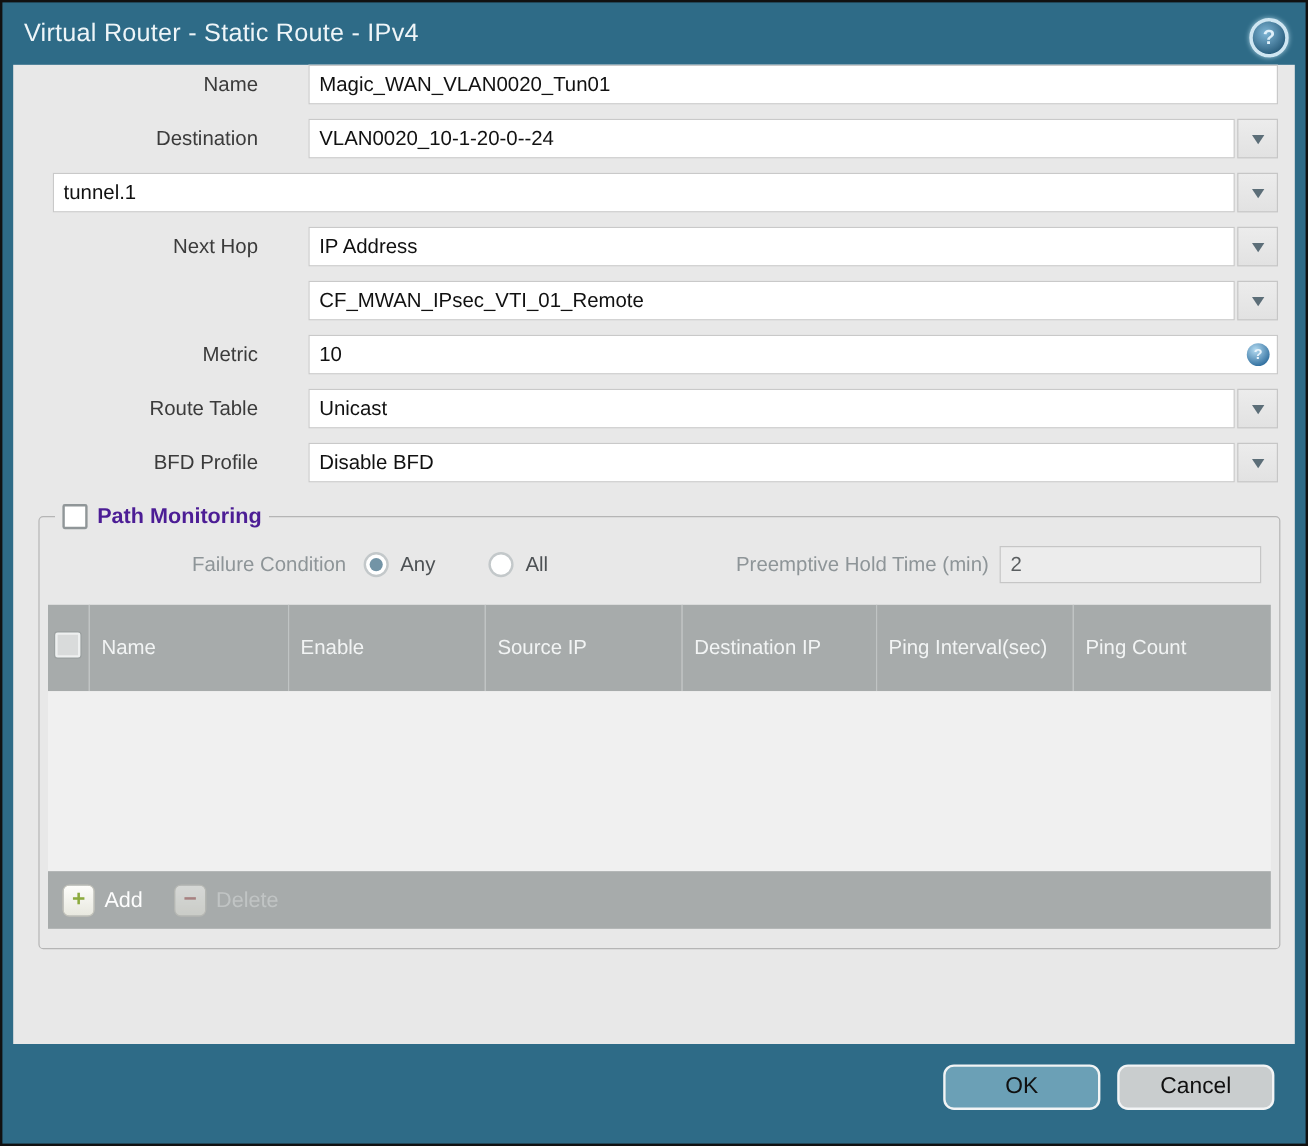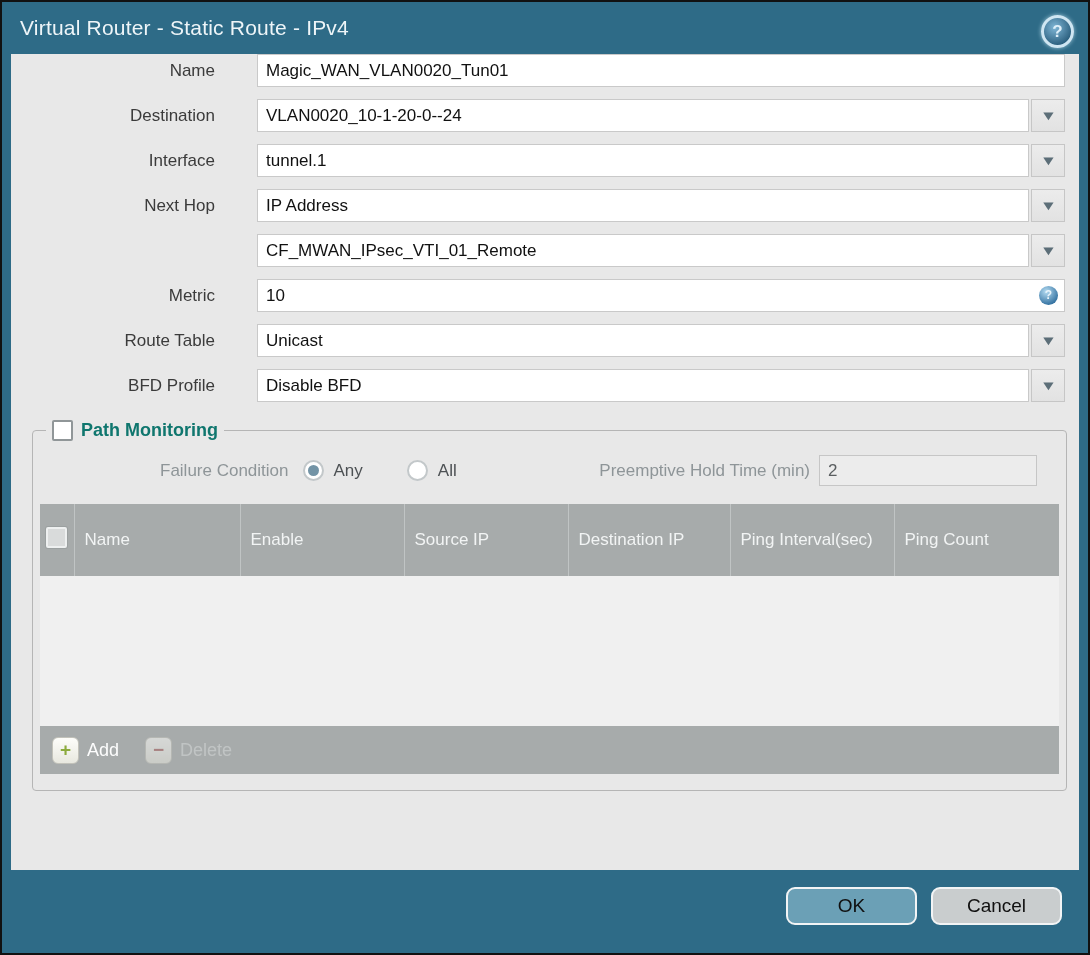--- a/index.html
+++ b/index.html
@@ -22,23 +22,23 @@
   .tfield::placeholder{color:#9aa4aa;}
   .ddbtn{width:34px;height:33px;margin-left:2px;flex:none;background:linear-gradient(#ececec,#e2e2e2);
          border:1px solid #c6c6c6;display:flex;align-items:center;justify-content:center;cursor:pointer;padding:0;}
   .ddbtn .tri{font-size:13px;color:#5c6e78;transform:scaleX(1.35);line-height:1;}
   .metric-help{position:absolute;right:7px;top:7px;width:19px;height:19px;border-radius:50%;
                background:radial-gradient(circle at 38% 30%,#b5dcf2,#2f6e9e 78%);
                color:#eaf5fc;font-size:12px;font-weight:bold;text-align:center;line-height:19px;}
   
   .pm{margin:18px 12px 0 21px;border:1px solid #b5b5b5;border-radius:4px;padding:6px 7px 16px 7px;background:#e8e8e8;}
   .pm legend{display:flex;align-items:center;gap:8px;padding:0 6px;margin-left:6px;}
-  .pm-title{font-size:18px;font-weight:bold;color:#0f766e;}
+  .pm-title{font-size:18px;font-weight:bold;color:#4c1d95;}
   .cbx{width:17px;height:17px;background:#fff;border:2px solid #909698;border-radius:2px;display:inline-block;cursor:pointer;}
-  .pm-ctl{display:flex;align-items:center;margin:8px 22px 18px 6px;}
+  .pm-ctl{display:flex;align-items:center;margin:8px 8px 18px 6px;}
   .dim{color:#8e9598;font-size:17px;}
   .radio-group{display:flex;align-items:flex-end;margin-left:14px;gap:10px;}
   .radio{width:21px;height:21px;border-radius:50%;background:#fff;border:2px solid #c3c8ca;position:relative;flex:none;cursor:pointer;box-sizing:border-box;}
   .radio.sel::after{content:"";position:absolute;left:3px;top:3px;width:11px;height:11px;border-radius:50%;background:#7394a6;}
   .radio-lab{font-size:17px;color:#4d5154;margin-right:34px;}
   .pht-input{width:218px;height:31px;box-sizing:border-box;background:#ececec;border:1px solid #c6c6c6;
              margin-left:9px;padding:0 8px;font-size:17px;color:#5a5e60;font-family:"Liberation Sans",sans-serif;outline:none;}
   .spacer{flex:1;}
   
   .ptable{margin:0 0 0 0;}
@@ -87,21 +87,20 @@
       <span class="flabel">Destination</span>
       <div class="fieldwrap">
         <input class="tfield" type="text" value="VLAN0020_10-1-20-0--24" style="">
         <button class="ddbtn">
           <span class="tri">▼</span>
         </button>
       </div>
     </div>
 
     <div class="row">
-      <span class="flabel">Interface</span>
       <div class="fieldwrap">
         <input class="tfield" type="text" value="tunnel.1" style="">
         <button class="ddbtn">
           <span class="tri">▼</span>
         </button>
       </div>
     </div>
 
     <div class="row">
       <span class="flabel">Next Hop</span>

